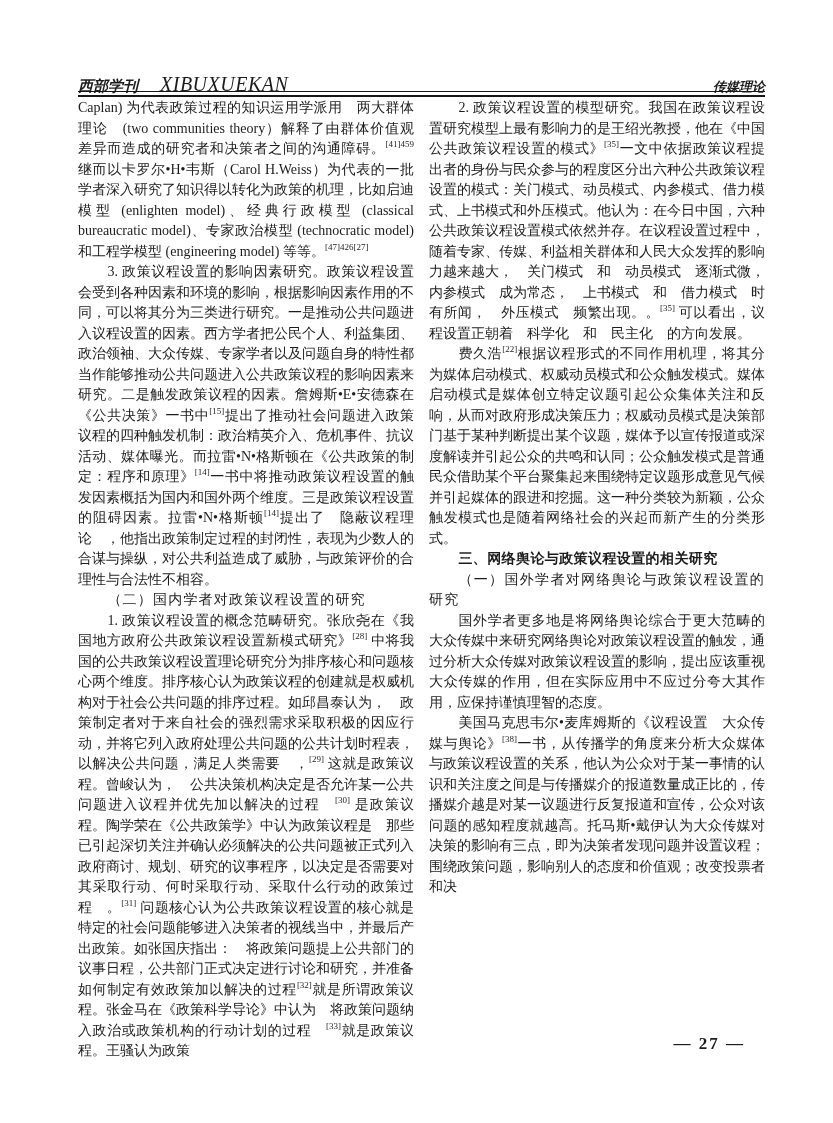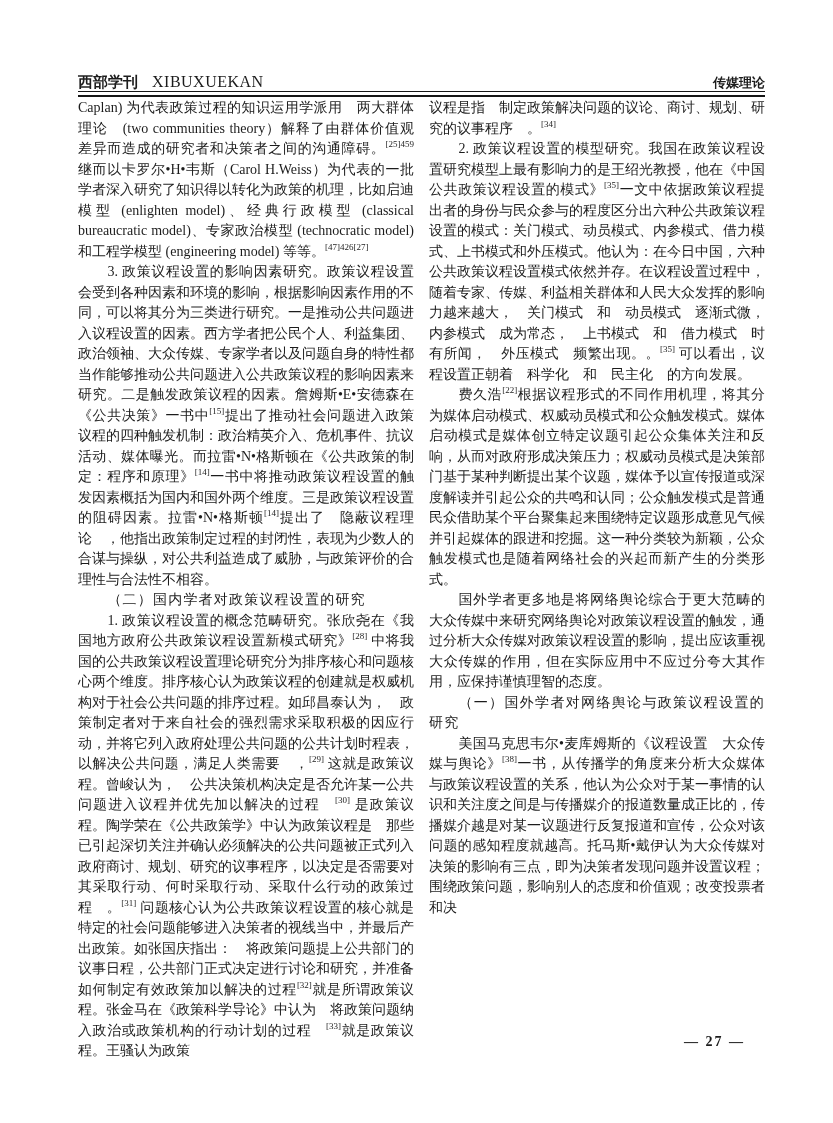--- a/index.html
+++ b/index.html
@@ -11,29 +11,30 @@
     overflow:hidden;
     font-family:"Liberation Serif","DejaVu Serif",serif;
     color:#1c1c1c;
   }
   .header{
     position:absolute;
     left:78px; top:73px;
     width:687px;
     display:flex;
     align-items:baseline;
+    font-style:italic;
   }
   .h-cn{
     font-family:"DejaVu Sans","Liberation Sans",sans-serif;
     font-weight:bold;
     font-size:15px;
   }
   .h-en{
-    font-size:16px;
-    margin-left:14px;
+    font-size:20px;
+    margin-left:22px;
     letter-spacing:0.5px;
   }
   .h-right{
     margin-left:auto;
     font-family:"DejaVu Sans","Liberation Sans",sans-serif;
     font-weight:bold;
     font-size:13px;
   }
   .rule{
     position:absolute;
@@ -64,49 +65,49 @@
   sup.cite{
     font-size:9px;
     line-height:0;
     vertical-align:super;
     letter-spacing:0;
   }
   .pageno{
     position:absolute;
     right:88px; top:1034px;
     font-weight:bold;
-    font-size:14px;
+    font-size:17px;
     letter-spacing:2px;
   }
 </style>
 </head>
 <body>
 
 <div class="page">
 
   <div class="header">
     <span class="h-cn">西部学刊</span>
     <span class="h-en">XIBUXUEKAN</span>
     <span class="h-right">传媒理论</span>
   </div>
 
   <div class="rule"></div>
 
   <div class="cols">
     <div class="col">
-        <p class="para body-flush">Caplan) 为代表政策过程的知识运用学派用　两大群体理论　(two communities theory）解释了由群体价值观差异而造成的研究者和决策者之间的沟通障碍。<sup class="cite">[25]459</sup> 继而以卡罗尔•H•韦斯（Carol H.Weiss）为代表的一批学者深入研究了知识得以转化为政策的机理，比如启迪模型 (enlighten model)、经典行政模型 (classical bureaucratic model)、专家政治模型 (technocratic model) 和工程学模型 (engineering model) 等等。<sup class="cite">[47]426</sup><sup class="cite">[27]</sup></p>
+        <p class="para body-flush">Caplan) 为代表政策过程的知识运用学派用　两大群体理论　(two communities theory）解释了由群体价值观差异而造成的研究者和决策者之间的沟通障碍。<sup class="cite">[41]459</sup> 继而以卡罗尔•H•韦斯（Carol H.Weiss）为代表的一批学者深入研究了知识得以转化为政策的机理，比如启迪模型 (enlighten model)、经典行政模型 (classical bureaucratic model)、专家政治模型 (technocratic model) 和工程学模型 (engineering model) 等等。<sup class="cite">[47]426</sup><sup class="cite">[27]</sup></p>
         <p class="para body">3. 政策议程设置的影响因素研究。政策议程设置会受到各种因素和环境的影响，根据影响因素作用的不同，可以将其分为三类进行研究。一是推动公共问题进入议程设置的因素。西方学者把公民个人、利益集团、政治领袖、大众传媒、专家学者以及问题自身的特性都当作能够推动公共问题进入公共政策议程的影响因素来研究。二是触发政策议程的因素。詹姆斯•E•安德森在《公共决策》一书中<sup class="cite">[15]</sup>提出了推动社会问题进入政策议程的四种触发机制：政治精英介入、危机事件、抗议活动、媒体曝光。而拉雷•N•格斯顿在《公共政策的制定：程序和原理》<sup class="cite">[14]</sup>一书中将推动政策议程设置的触发因素概括为国内和国外两个维度。三是政策议程设置的阻碍因素。拉雷•N•格斯顿<sup class="cite">[14]</sup>提出了　隐蔽议程理论　，他指出政策制定过程的封闭性，表现为少数人的合谋与操纵，对公共利益造成了威胁，与政策评价的合理性与合法性不相容。</p>
         <p class="para kai">（二）国内学者对政策议程设置的研究</p>
         <p class="para body">1. 政策议程设置的概念范畴研究。张欣尧在《我国地方政府公共政策议程设置新模式研究》<sup class="cite">[28]</sup> 中将我国的公共政策议程设置理论研究分为排序核心和问题核心两个维度。排序核心认为政策议程的创建就是权威机构对于社会公共问题的排序过程。如邱昌泰认为，　政策制定者对于来自社会的强烈需求采取积极的因应行动，并将它列入政府处理公共问题的公共计划时程表，以解决公共问题，满足人类需要　，<sup class="cite">[29]</sup> 这就是政策议程。曾峻认为，　公共决策机构决定是否允许某一公共问题进入议程并优先加以解决的过程　<sup class="cite">[30]</sup> 是政策议程。陶学荣在《公共政策学》中认为政策议程是　那些已引起深切关注并确认必须解决的公共问题被正式列入政府商讨、规划、研究的议事程序，以决定是否需要对其采取行动、何时采取行动、采取什么行动的政策过程　。<sup class="cite">[31]</sup> 问题核心认为公共政策议程设置的核心就是特定的社会问题能够进入决策者的视线当中，并最后产出政策。如张国庆指出：　将政策问题提上公共部门的议事日程，公共部门正式决定进行讨论和研究，并准备如何制定有效政策加以解决的过程<sup class="cite">[32]</sup>就是所谓政策议程。张金马在《政策科学导论》中认为　将政策问题纳入政治或政策机构的行动计划的过程　<sup class="cite">[33]</sup>就是政策议程。王骚认为政策</p>
       </div>
     <div class="col">
-        <p class="para body-flush">议程是指　制定政策解决问题的议论、商讨、规划、研究的议事程序　。<sup class="cite">[34]</sup></p>
         <p class="para body">2. 政策议程设置的模型研究。我国在政策议程设置研究模型上最有影响力的是王绍光教授，他在《中国公共政策议程设置的模式》<sup class="cite">[35]</sup>一文中依据政策议程提出者的身份与民众参与的程度区分出六种公共政策议程设置的模式：关门模式、动员模式、内参模式、借力模式、上书模式和外压模式。他认为：在今日中国，六种公共政策议程设置模式依然并存。在议程设置过程中，随着专家、传媒、利益相关群体和人民大众发挥的影响力越来越大，　关门模式　和　动员模式　逐渐式微，　内参模式　成为常态，　上书模式　和　借力模式　时有所闻，　外压模式　频繁出现。。<sup class="cite">[35]</sup> 可以看出，议程设置正朝着　科学化　和　民主化　的方向发展。</p>
         <p class="para body">费久浩<sup class="cite">[22]</sup>根据议程形式的不同作用机理，将其分为媒体启动模式、权威动员模式和公众触发模式。媒体启动模式是媒体创立特定议题引起公众集体关注和反响，从而对政府形成决策压力；权威动员模式是决策部门基于某种判断提出某个议题，媒体予以宣传报道或深度解读并引起公众的共鸣和认同；公众触发模式是普通民众借助某个平台聚集起来围绕特定议题形成意见气候并引起媒体的跟进和挖掘。这一种分类较为新颖，公众触发模式也是随着网络社会的兴起而新产生的分类形式。</p>
+        <p class="para heading">三、网络舆论与政策议程设置的相关研究</p>
+        <p class="para kai">（一）国外学者对网络舆论与政策议程设置的研究</p>
         <p class="para body">国外学者更多地是将网络舆论综合于更大范畴的大众传媒中来研究网络舆论对政策议程设置的触发，通过分析大众传媒对政策议程设置的影响，提出应该重视大众传媒的作用，但在实际应用中不应过分夸大其作用，应保持谨慎理智的态度。</p>
-        <p class="para kai">（一）国外学者对网络舆论与政策议程设置的研究</p>
         <p class="para body">美国马克思韦尔•麦库姆斯的《议程设置　大众传媒与舆论》<sup class="cite">[38]</sup>一书，从传播学的角度来分析大众媒体与政策议程设置的关系，他认为公众对于某一事情的认识和关注度之间是与传播媒介的报道数量成正比的，传播媒介越是对某一议题进行反复报道和宣传，公众对该问题的感知程度就越高。托马斯•戴伊认为大众传媒对决策的影响有三点，即为决策者发现问题并设置议程；围绕政策问题，影响别人的态度和价值观；改变投票者和决</p>
       </div>
   </div>
 
   <div class="pageno">— 27 —</div>
 
 </div>
 
 </body></html>

